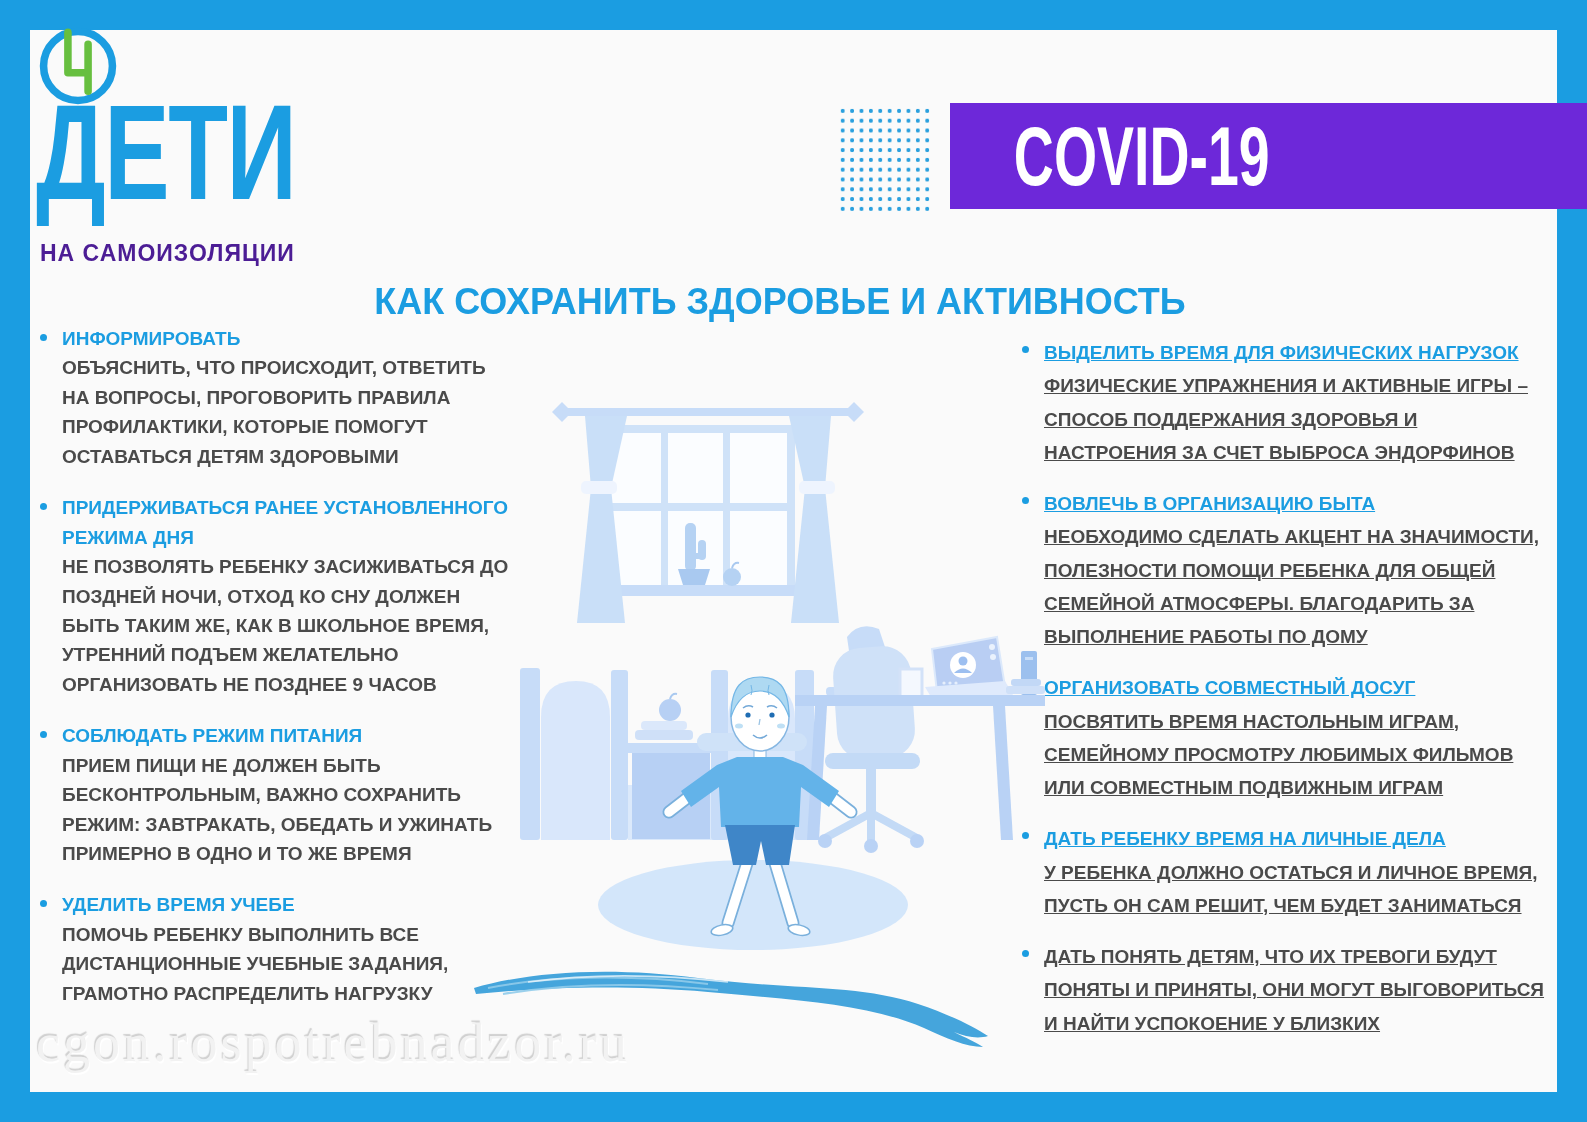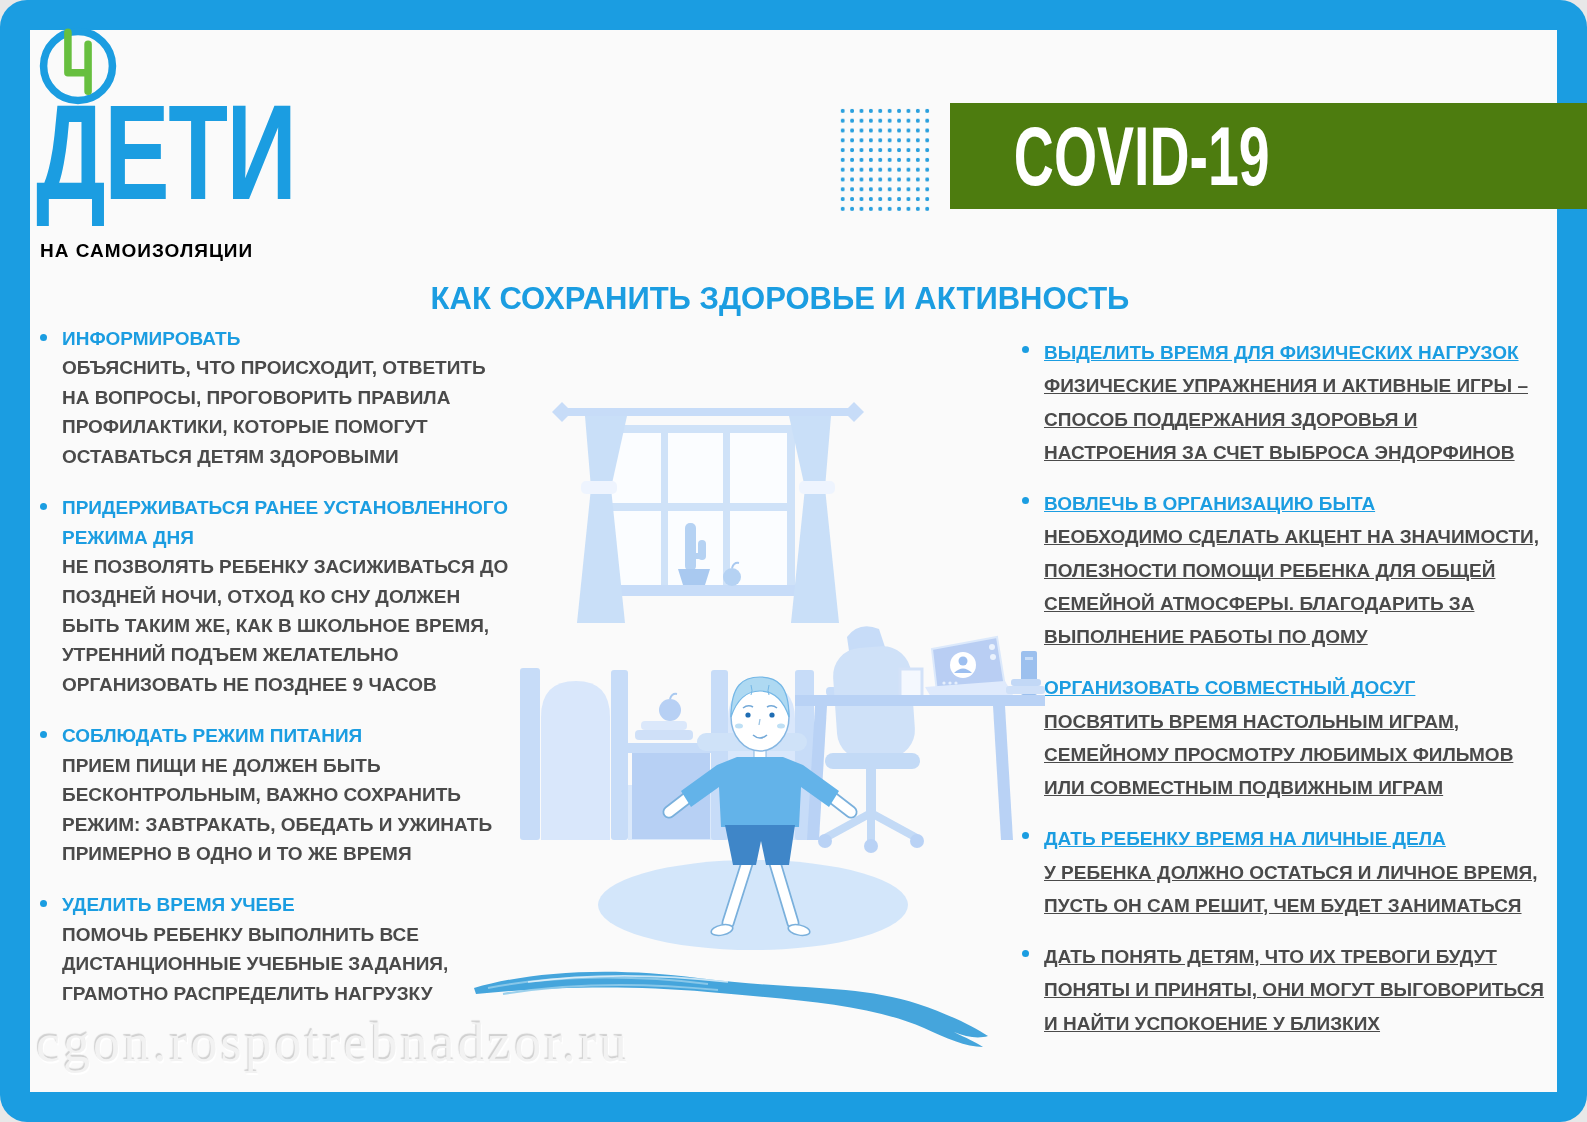--- a/index.html
+++ b/index.html
@@ -1,56 +1,55 @@
 <!DOCTYPE html>
 <html><head>
 <meta charset="utf-8">
 <style>
   html,body { margin:0; padding:0; background:#e8e8e8; }
   .poster {
     position:relative; width:1587px; height:1122px;
     background:#1b9de1; overflow:hidden;
     font-family:"Liberation Sans", sans-serif;
-    border-radius:27px;
   }
   .panel { position:absolute; left:30px; top:30px; right:30px; bottom:30px; background:#fafafa; }
 
   .logo { position:absolute; left:36px; top:24px; width:84px; height:84px; }
 
   .title {
     position:absolute; left:36px; top:84px;
     font-size:136px; font-weight:800; color:#1b9de1; line-height:1;
     transform:scaleX(0.72); transform-origin:left top; letter-spacing:-2px;
     white-space:nowrap;
   }
   .subtitle {
     position:absolute; left:40px; top:240px;
-    font-size:19px; font-weight:700; color:#000000; letter-spacing:1px;
+    font-size:23px; font-weight:700; color:#4c1d95; letter-spacing:1px;
     white-space:nowrap;
   }
 
   .dots {
     position:absolute; left:838px; top:106px; width:94px; height:108px;
     background-image:radial-gradient(circle, #2aa0de 1.9px, rgba(0,0,0,0) 2.2px);
     background-size:9.4px 9.8px;
   }
 
   .banner {
     position:absolute; left:950px; top:103px; width:637px; height:106px;
-    background:#4d7c0f; display:flex; align-items:center; justify-content:center;
+    background:#6d28d9; display:flex; align-items:center; justify-content:center;
     padding-right:254px; box-sizing:border-box;
   }
   .banner span {
     font-size:84px; font-weight:800; color:#ffffff; line-height:1;
     transform:scaleX(0.66); white-space:nowrap;
   }
 
   .section-title {
     position:absolute; left:30px; top:281px; width:1500px; text-align:center;
-    font-size:31px; font-weight:700; color:#1b9de1; white-space:nowrap;
+    font-size:36px; font-weight:700; color:#1b9de1; white-space:nowrap;
   }
 
   .col { position:absolute; }
   .col-left  { left:38px;   top:324px; width:478px; }
   .col-right { left:1020px; top:336px; width:530px; }
   .item { position:relative; padding-left:24px; margin-bottom:22px; font-size:19px; font-weight:700; }
   .col-right .item { margin-bottom:18px; }
   .item .dot { position:absolute; left:2px; top:10px; width:7px; height:7px; border-radius:50%; background:#1b9de1; }
   .item .h { color:#1b9de1; line-height:1.55; }
   .item .b { color:#4a4a4a; line-height:1.55; }

